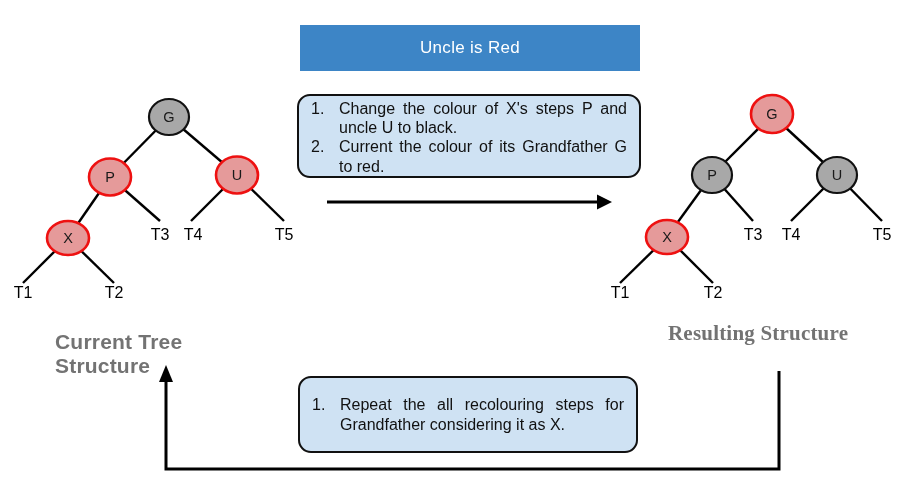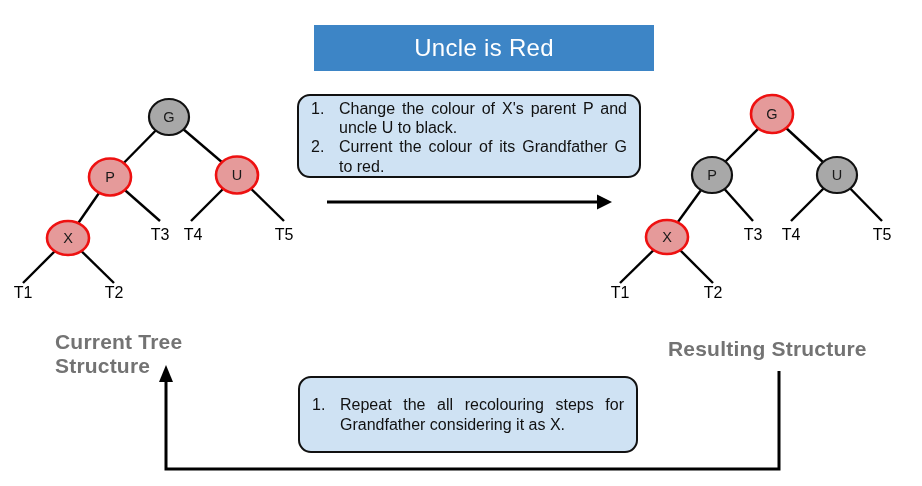--- a/index.html
+++ b/index.html
@@ -8,24 +8,23 @@
     position: relative;
     width: 922px; height: 486px;
     background: #ffffff;
     overflow: hidden;
   }
   .banner {
     position: absolute; left: 300px; top: 25px;
     width: 340px; height: 46px;
     background: #3d85c6;
     color: #ffffff;
-    font-size: 24px;
+    font-size: 17px;
     display: flex; align-items: center; justify-content: center;
     letter-spacing: 0.3px;
-    margin-left: 14px;
   }
   .note-box {
     position: absolute;
     background: #cfe2f3;
     border: 2.5px solid #111111;
     border-radius: 13px;
     padding: 3px 12px 3px 12px;
     font-size: 16px;
     line-height: 1.2;
     color: #111111;
@@ -39,21 +38,21 @@
   .caption {
     position: absolute;
     color: #737373;
     font-size: 21px;
     font-weight: 600;
     text-align: left;
     width: 220px;
     letter-spacing: 0.2px;
   }
   .caption-left  { left: 55px;  top: 330px; }
-  .caption-right { left: 668px; top: 337px; }
+  .caption-right { left: 668px; top: 321px; font-family: Liberation Serif, serif; }
   svg.diagram { position: absolute; left: 0; top: 0; }
   .edge { stroke: #000000; stroke-width: 2.4; }
   .arrow-line { stroke: #000000; stroke-width: 3; fill: none; }
   .arrow-head { fill: #000000; stroke: none; }
   .n-red  { fill: #e59a9a; stroke: #ee1111; stroke-width: 2.6; }
   .n-gray { fill: #a8a8a8; stroke: #111111; stroke-width: 2.2; }
   .node-label { font-family: "Liberation Sans", sans-serif; font-size: 14.5px; fill: #1a1a1a; text-anchor: middle; }
   .leaf-label { font-family: "Liberation Sans", sans-serif; font-size: 16px; fill: #000000; text-anchor: middle; }
 </style>
 </head>
@@ -61,21 +60,21 @@
 
 <div class="canvas">
 
   <div class="banner">
     <span>Uncle is Red</span>
   </div>
 
   <div class="note-box box-recolor">
     <div class="step">
       <span class="num">1.</span>
-      <div class="txt">Change the colour of X's parent P and uncle U to black.</div>
+      <div class="txt">Change the colour of X's steps P and uncle U to black.</div>
     </div>
     <div class="step">
       <span class="num">2.</span>
       <div class="txt">Current the colour of its Grandfather G to red.</div>
     </div>
   </div>
 
   <div class="note-box box-repeat">
     <div class="step">
       <span class="num">1.</span>

